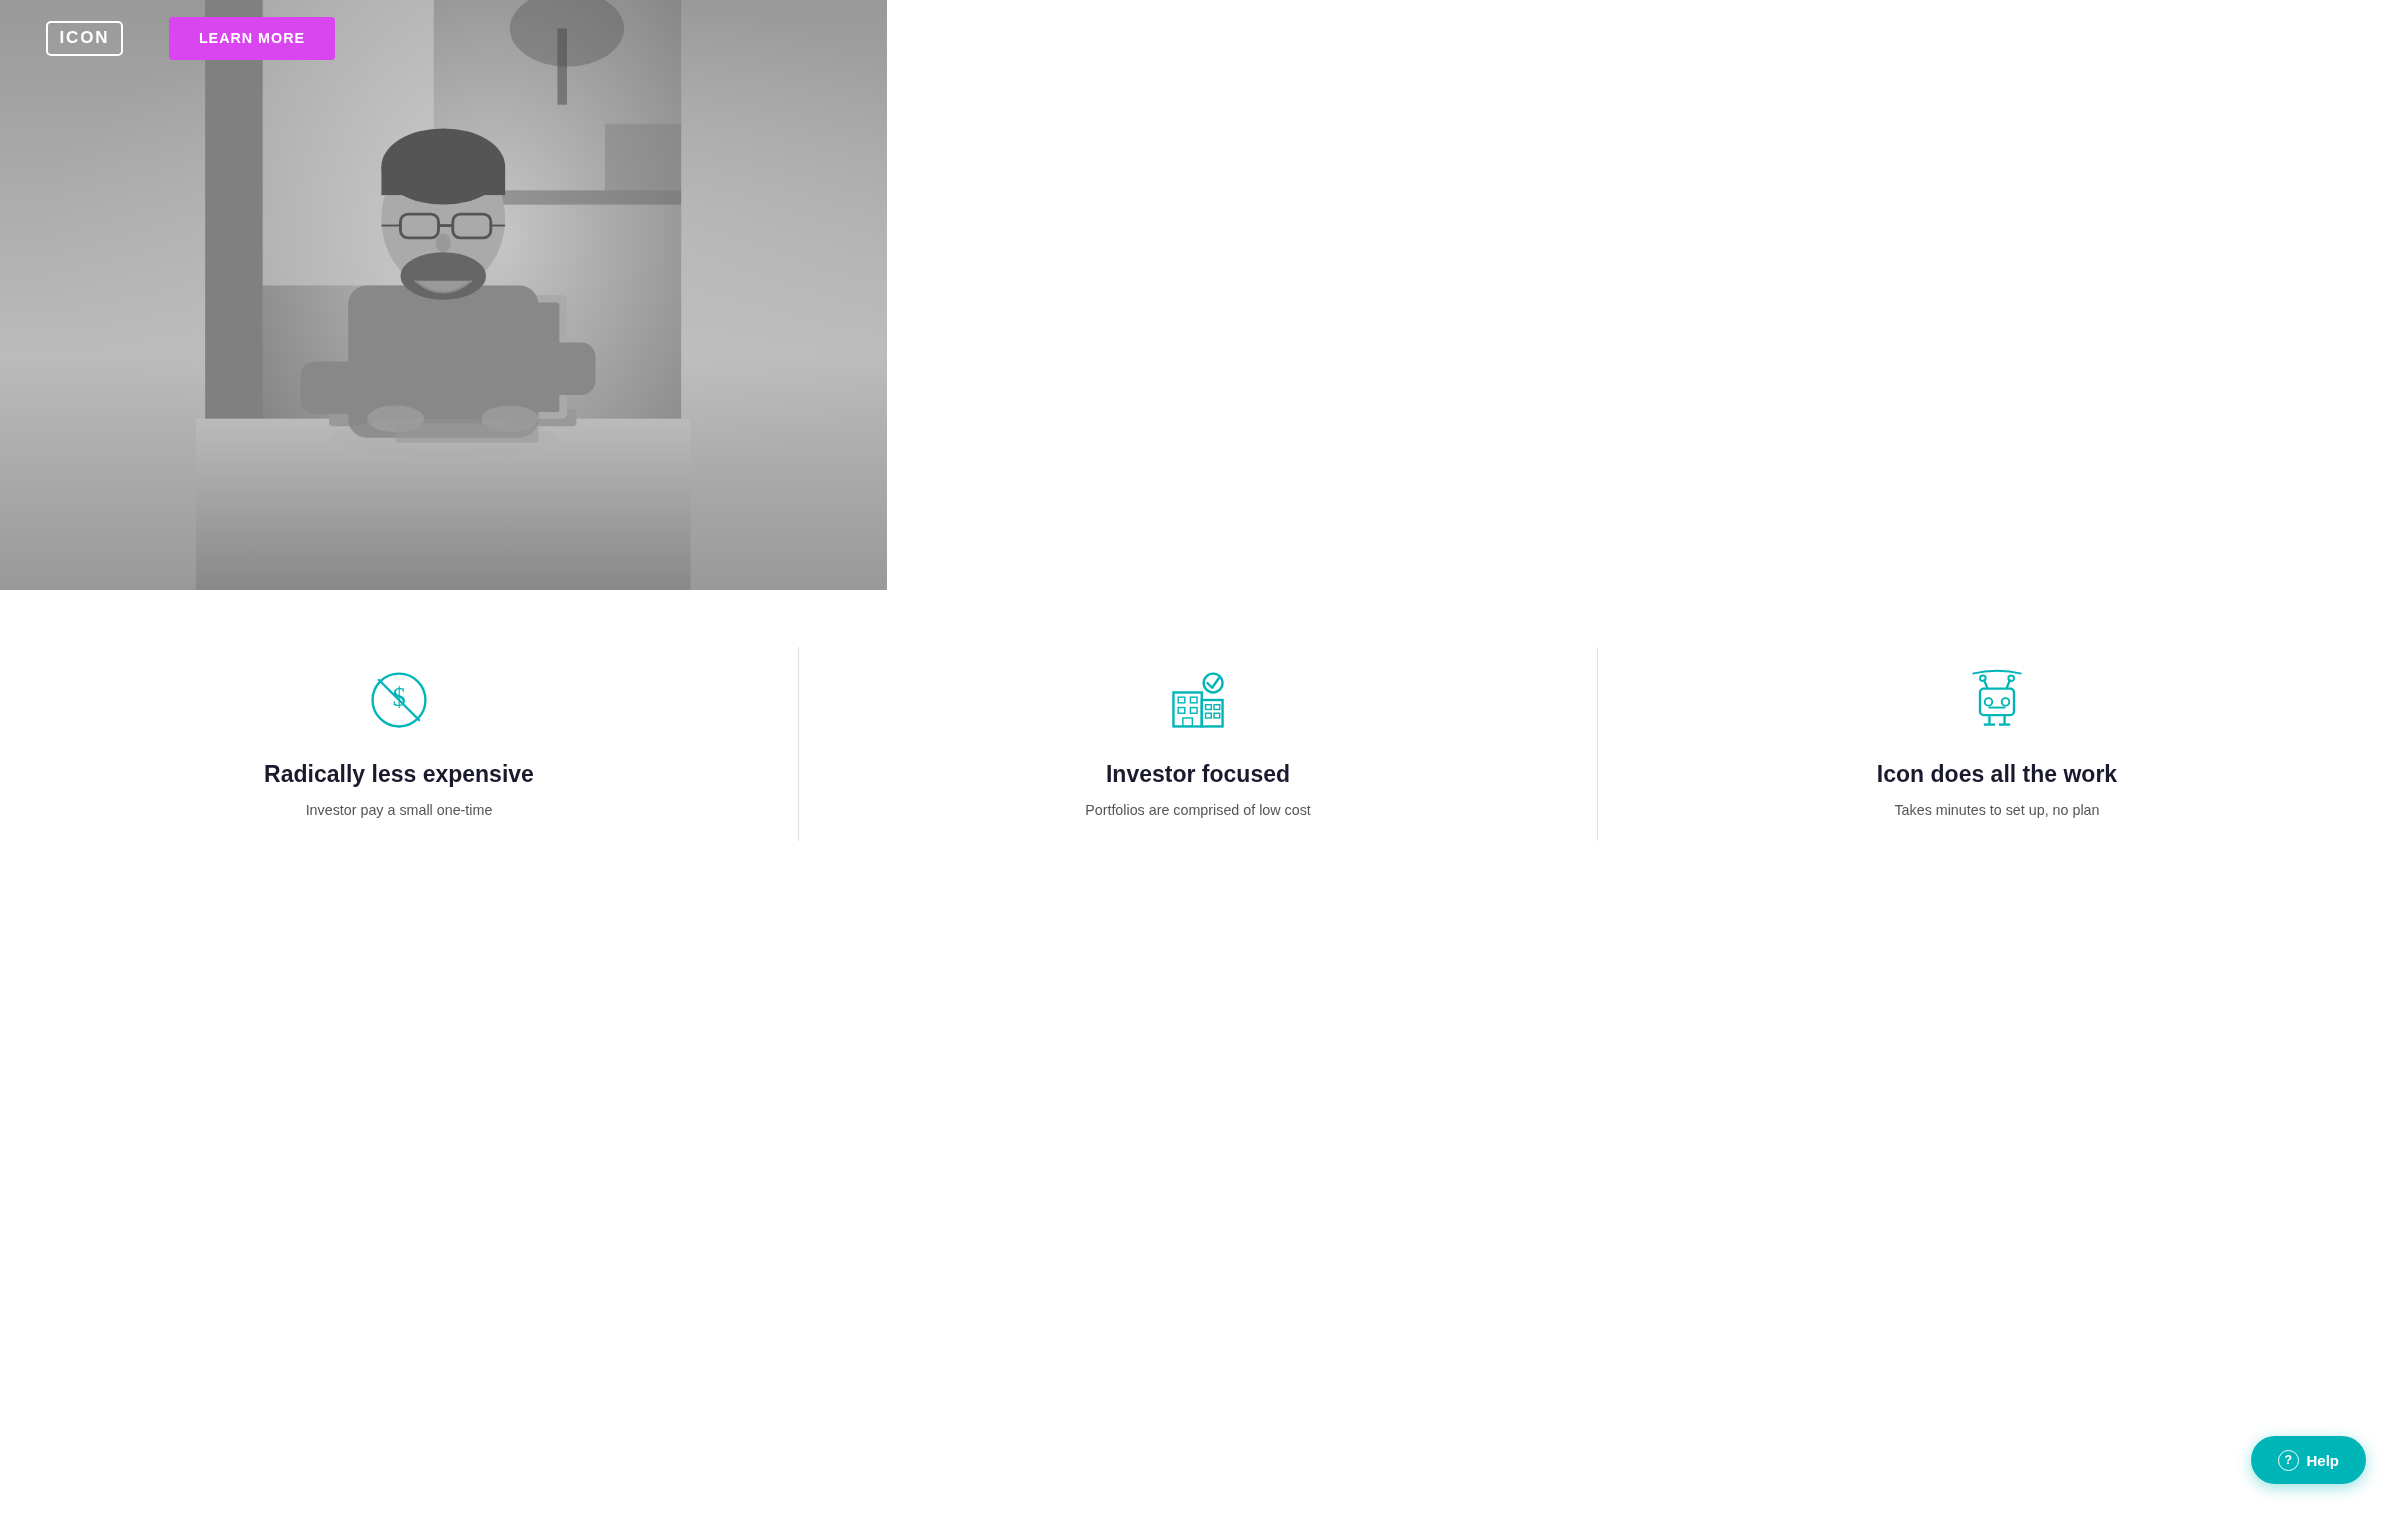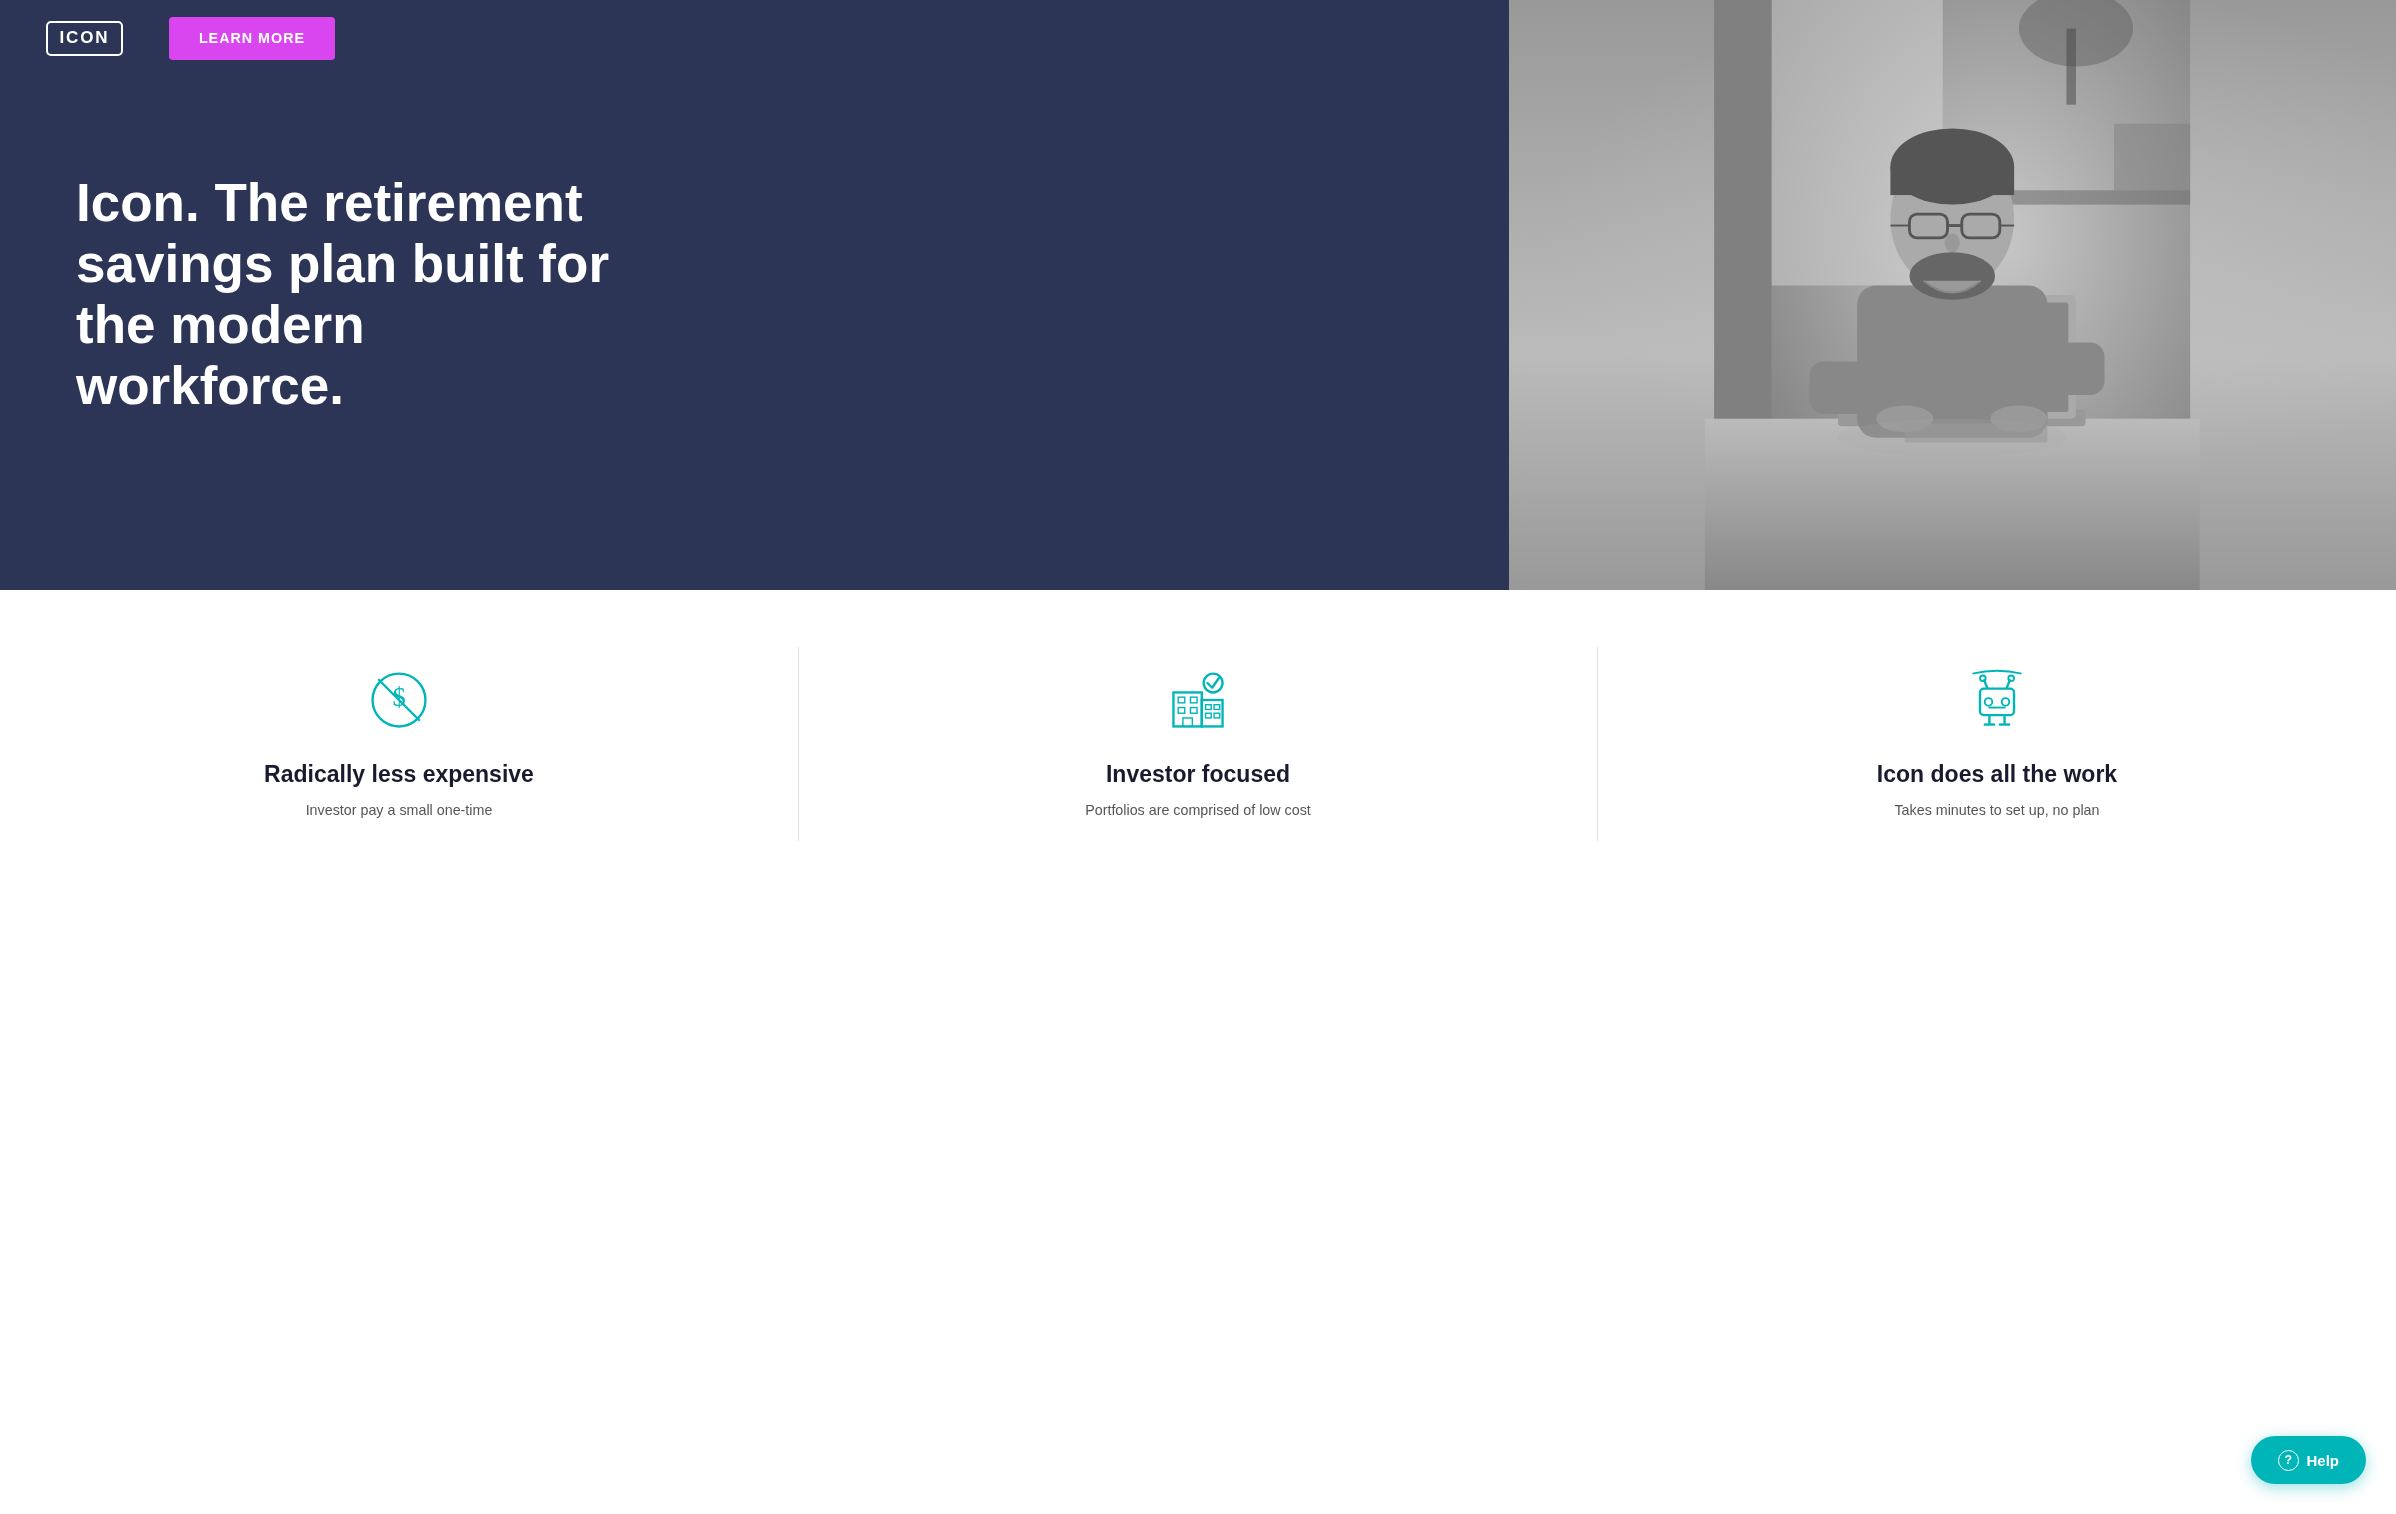--- a/index.html
+++ b/index.html
@@ -165,23 +165,20 @@
 <body>
 
 <nav class="navbar">
   <div class="logo-box">
     <span class="logo-text">ICON</span>
   </div>
   <button class="learn-more-btn">LEARN MORE</button>
 </nav>
 
 <section class="hero">
-  <div class="hero-left">
-    <h1 class="hero-title">Icon. The retirement savings plan built for the modern workforce.</h1>
-  </div>
   <div class="hero-right">
 
     <div class="photo-sim">
       <svg viewBox="0 0 500 620" xmlns="http://www.w3.org/2000/svg" style="position:absolute;inset:0;width:100%;height:100%;">
         <defs>
           <radialGradient id="bgGrad" cx="60%" cy="40%" r="70%">
             <stop offset="0%" stop-color="#c8c8c8"></stop>
             <stop offset="100%" stop-color="#777"></stop>
           </radialGradient>
           <linearGradient id="tableGrad" x1="0" y1="0" x2="0" y2="1">

